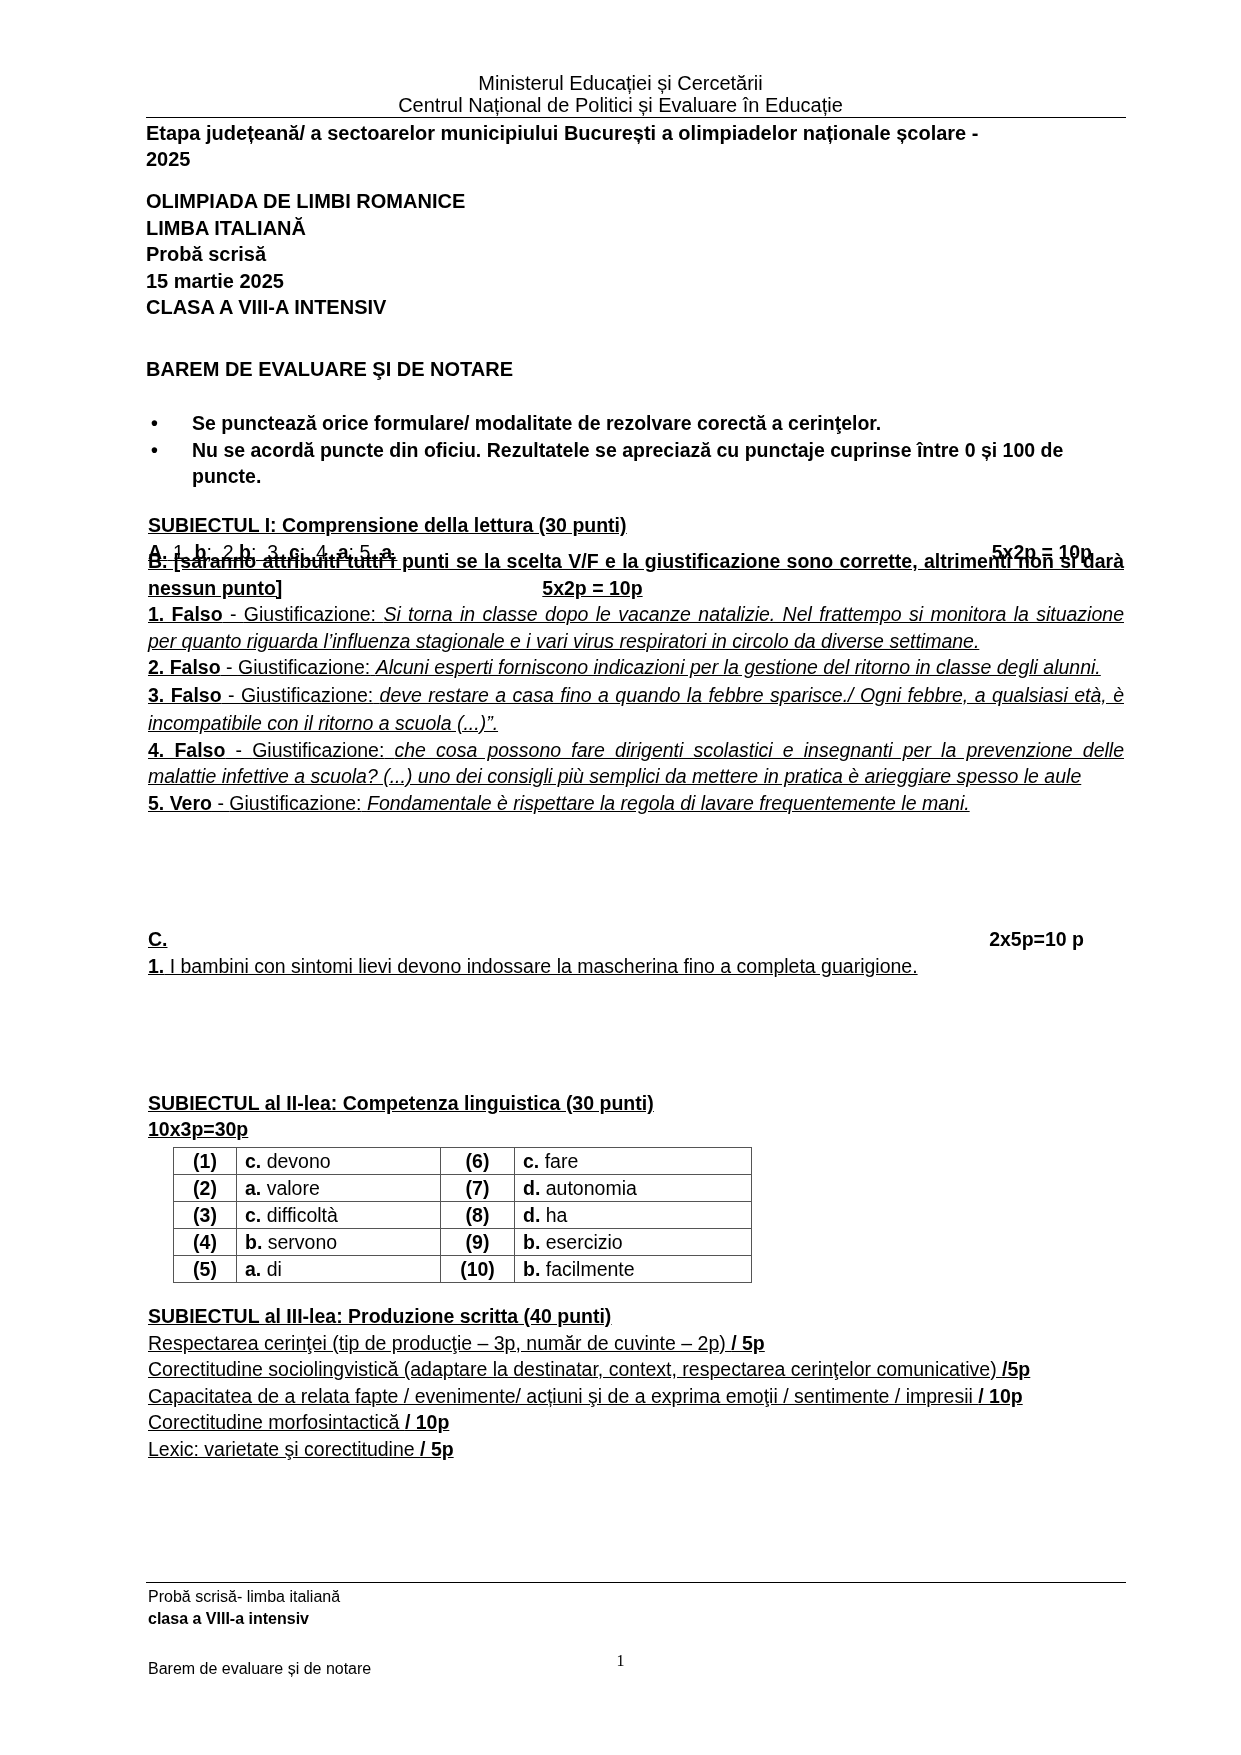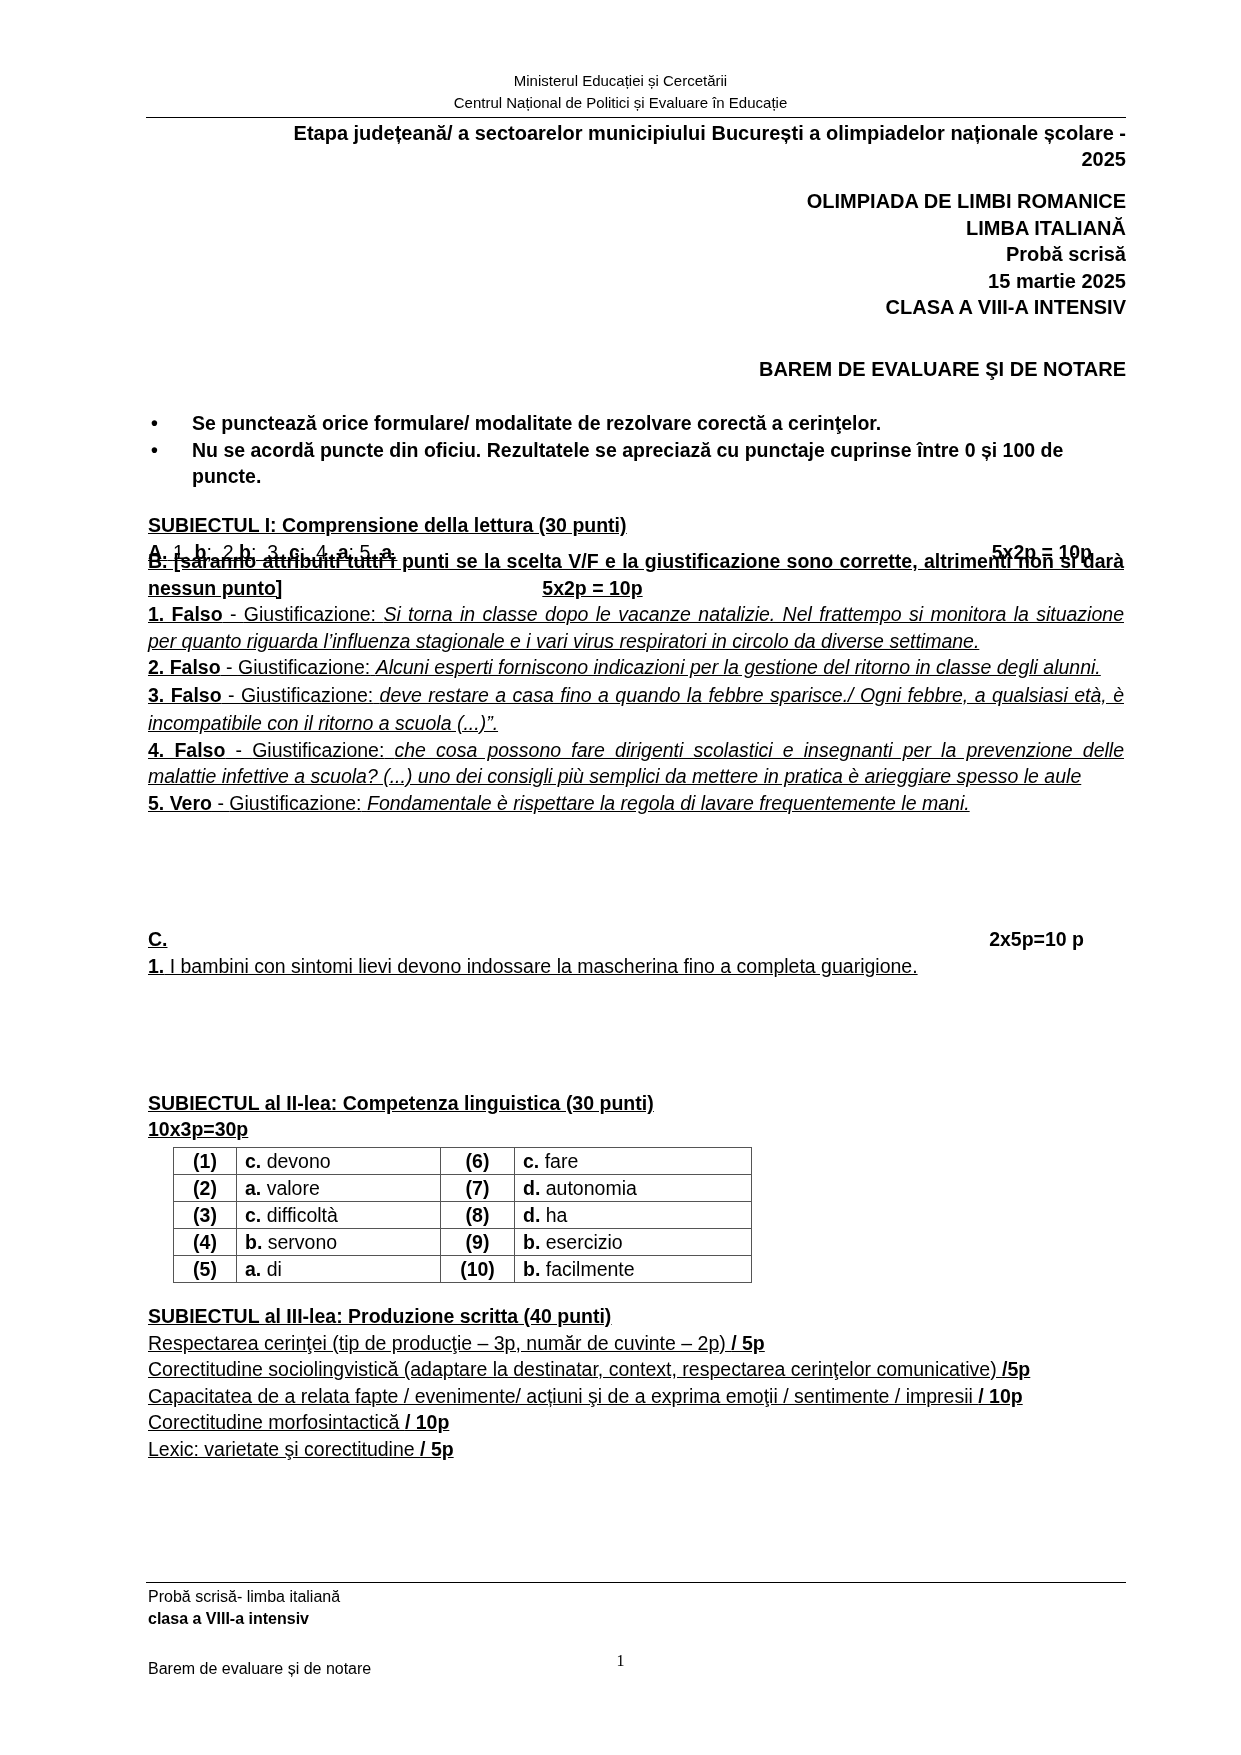--- a/index.html
+++ b/index.html
@@ -3,23 +3,23 @@
   <meta charset="utf-8">
   <style>
     html, body { margin: 0; padding: 0; background: #ffffff; }
     body {
       width: 1241px; height: 1755px; position: relative; overflow: hidden;
       font-family: "Liberation Sans", sans-serif; color: #000;
     }
     .page { position: absolute; left: 0; top: 0; width: 1241px; height: 1755px; }
 
     
-    .hdr-line { position: absolute; left: 0; width: 1241px; text-align: center; font-size: 15px; }
+    .hdr-line { position: absolute; left: 0; width: 1241px; text-align: center; font-size: 20px; }
     .hdr-rule { position: absolute; left: 146px; width: 980px; border-top: 1px solid #000; }
-    .center-title { position: absolute; left: 146px; width: 980px; text-align: right; font-weight: bold; font-size: 20px; line-height: 26px; }
+    .center-title { position: absolute; left: 146px; width: 980px; text-align: left; font-weight: bold; font-size: 20px; line-height: 26px; }
 
     
     .block { position: absolute; left: 148px; width: 976px; font-size: 19.5px; line-height: 26.5px; text-decoration: underline; }
     .just { text-align: justify; }
     .bold { font-weight: bold; }
     .it { font-style: italic; }
     .u { text-decoration: underline; }
     .right-score { position: absolute; right: 0; font-weight: bold; }
     .row { position: relative; }
     .bullets { position: absolute; left: 148px; width: 976px; font-weight: bold; font-size: 19.5px; line-height: 26.5px; }

